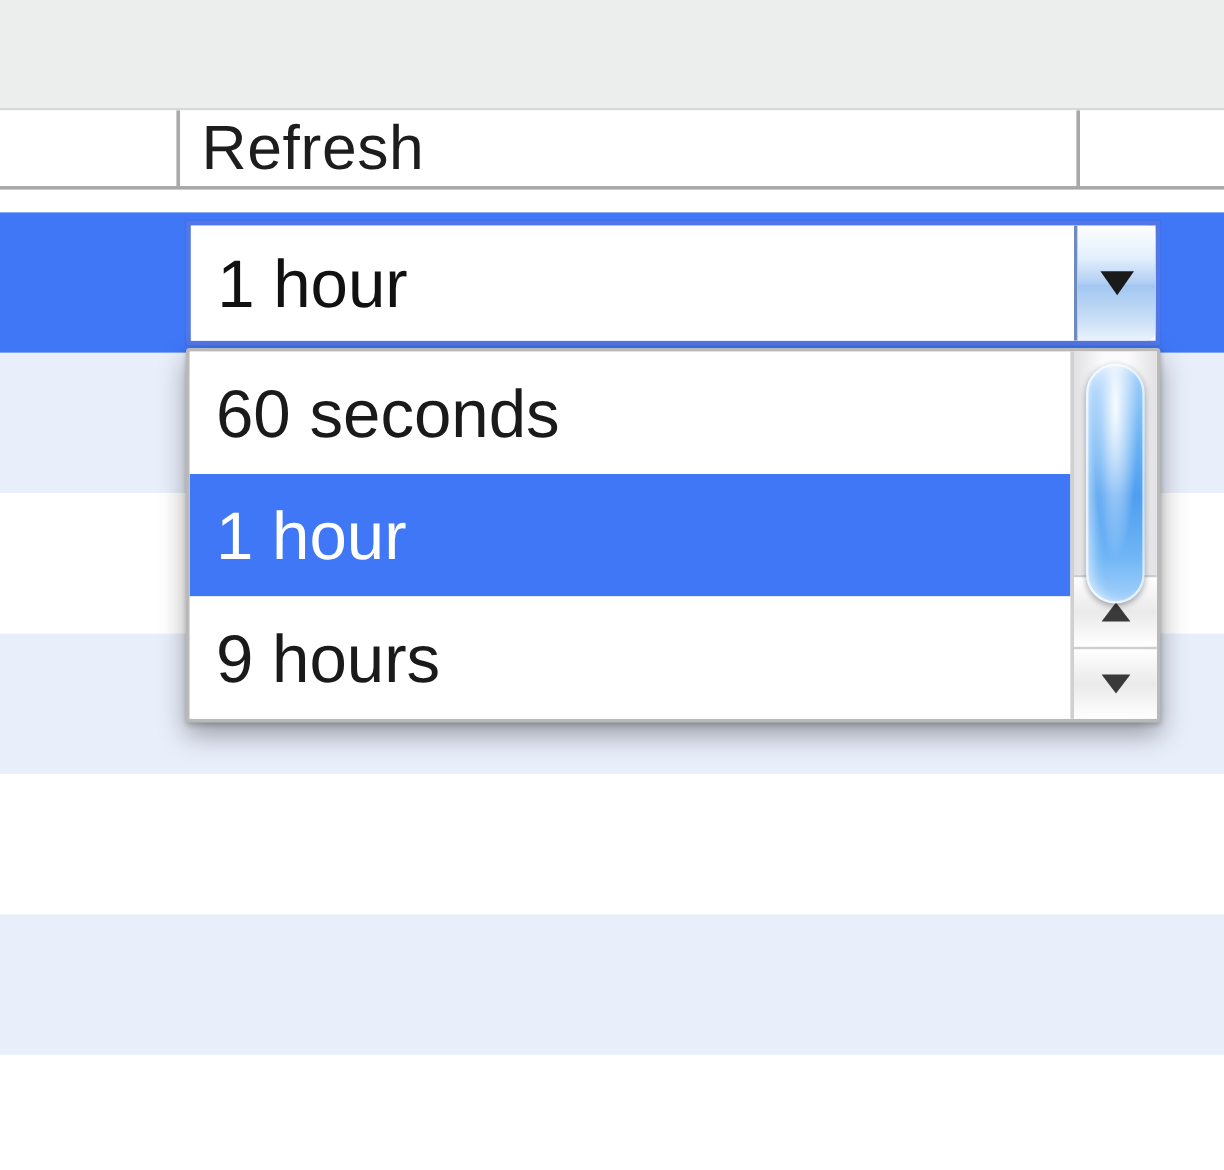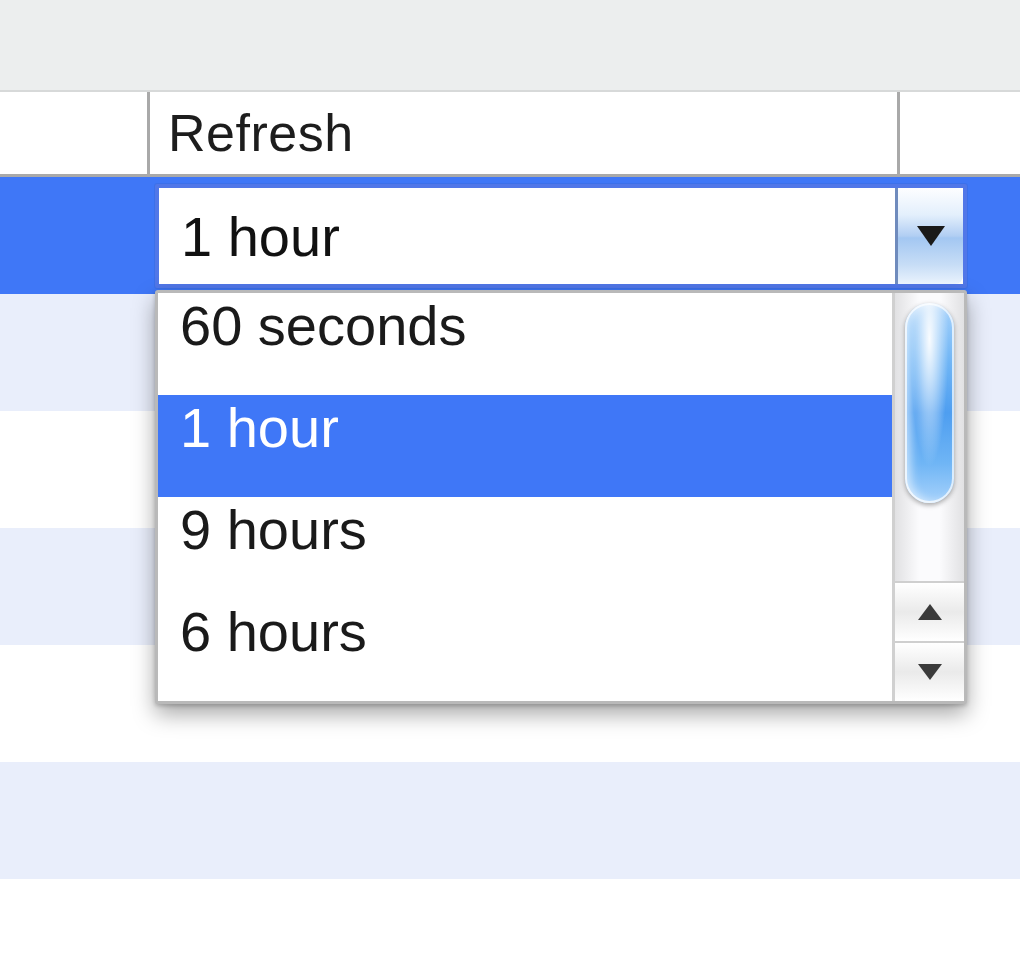--- a/index.html
+++ b/index.html
@@ -19,21 +19,21 @@
   }
 
   .table-area {
     position: relative;
     width: 100%;
   }
 
   .header-row {
     display: flex;
     border-bottom: 3px solid #a9a9a9;
-    height: 85px;
+    height: 66px;
     background: #ffffff;
   }
   .header-cell {
     border-right: 3px solid #a9a9a9;
     display: flex;
     align-items: center;
     padding: 0 18px;
     font-size: 52px;
     color: #1d1d1d;
     letter-spacing: 0.5px;
@@ -116,20 +116,21 @@
     border-radius: 3px;
     box-shadow: 0 10px 22px rgba(0,0,0,0.35), 0 2px 4px rgba(0,0,0,0.2);
     overflow: hidden;
   }
   .options {
     flex: 1;
   }
   .option {
     height: 102px;
     display: flex;
+    align-items: center;
     padding: 0 22px;
     font-size: 56px;
     color: #1a1a1a;
     background: #ffffff;
   }
   .option.selected {
     background: #3f77f7;
     color: #ffffff;
   }
 
@@ -210,23 +211,20 @@
       <div class="options">
         <div class="option">
           <span>60 seconds</span>
         </div>
         <div class="option selected">
           <span>1 hour</span>
         </div>
         <div class="option">
           <span>9 hours</span>
         </div>
-        <div class="option">
-          <span>6 hours</span>
-        </div>
       </div>
       <div class="scroll-col">
         <div class="scroll-track">
           <div class="scroll-thumb"></div>
         </div>
         <div class="scroll-btn">
           <div class="tri-up"></div>
         </div>
         <div class="scroll-btn">
           <div class="tri-down"></div>

